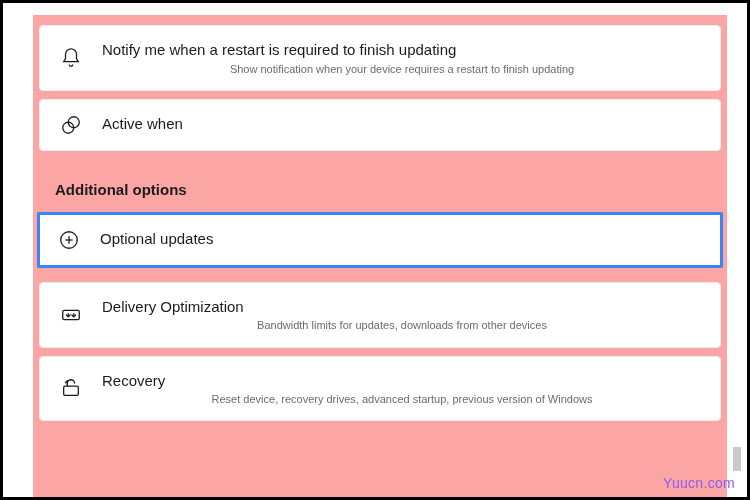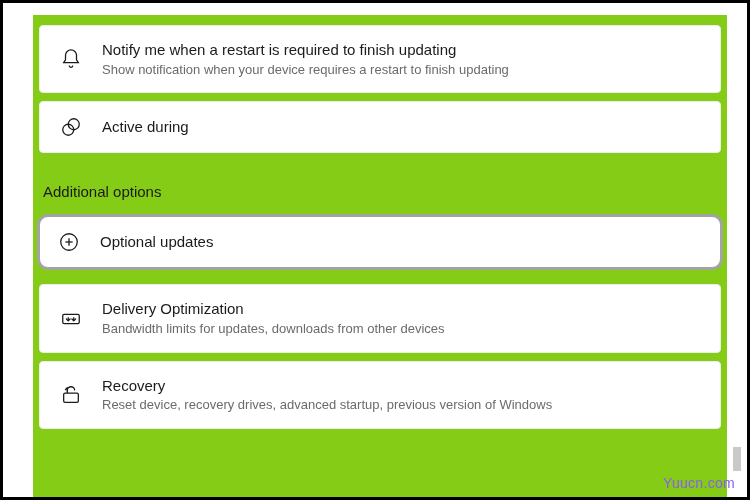--- a/index.html
+++ b/index.html
@@ -11,39 +11,39 @@
     body {
       width: 750px;
       height: 500px;
       background: #fff;
       border: 3px solid #000;
       padding: 12px 20px 0 30px;
       overflow: hidden;
       position: relative;
     }
     .page {
-      background: #84cc16;
+      background: #fca5a5;
       width: 100%;
       height: 100%;
       padding-top: 10px;
     }
     .card {
       background: #fff;
       border: 1px solid #ececec;
       border-radius: 4px;
       padding: 14px 18px;
       margin: 0 6px 8px 6px;
       display: flex;
       align-items: center;
       gap: 18px;
       cursor: pointer;
     }
     .card.highlighted {
-      border: 3px solid #a3a3a3;
-      border-radius: 11px;
+      border: 3px solid #3b82f6;
+      border-radius: 2px;
       padding: 14px 16px;
       margin: 0 4px 14px 4px;
     }
     .icon-wrap {
       width: 26px;
       display: flex;
       align-items: center;
       justify-content: center;
       flex-shrink: 0;
     }
@@ -55,29 +55,30 @@
     .card-text {
       flex: 1;
     }
     .card-title {
       font-size: 15px;
       color: #1b1b1b;
       line-height: 1.3;
       margin-bottom: 2px;
     }
     .card-sub {
-      font-size: 13px;
+      font-size: 11px;
       color: #6b6b6b;
       line-height: 1.3;
+      text-align: center;
     }
     .section-header {
       font-size: 15px;
-      font-weight: 400;
+      font-weight: 700;
       color: #1b1b1b;
-      margin: 30px 6px 14px 10px;
+      margin: 30px 6px 14px 22px;
     }
     .watermark {
       position: absolute;
       right: 12px;
       bottom: 6px;
       font-size: 14px;
       color: #8b5cf6;
       letter-spacing: 0.3px;
     }
     .scrollbar-hint {
@@ -108,21 +109,21 @@
   </div>
 
   <div class="card">
     <div class="icon-wrap">
       <svg viewBox="0 0 24 24" width="22" height="22">
         <circle cx="15" cy="9" r="6"></circle>
         <circle cx="9" cy="15" r="6"></circle>
       </svg>
     </div>
     <div class="card-text">
-      <div class="card-title">Active during</div>
+      <div class="card-title">Active when</div>
     </div>
   </div>
 
   <div class="section-header">Additional options</div>
 
   <div class="card highlighted">
     <div class="icon-wrap">
       <svg viewBox="0 0 24 24" width="22" height="22">
         <circle cx="12" cy="12" r="9"></circle>
         <line x1="12" y1="8" x2="12" y2="16"></line>

